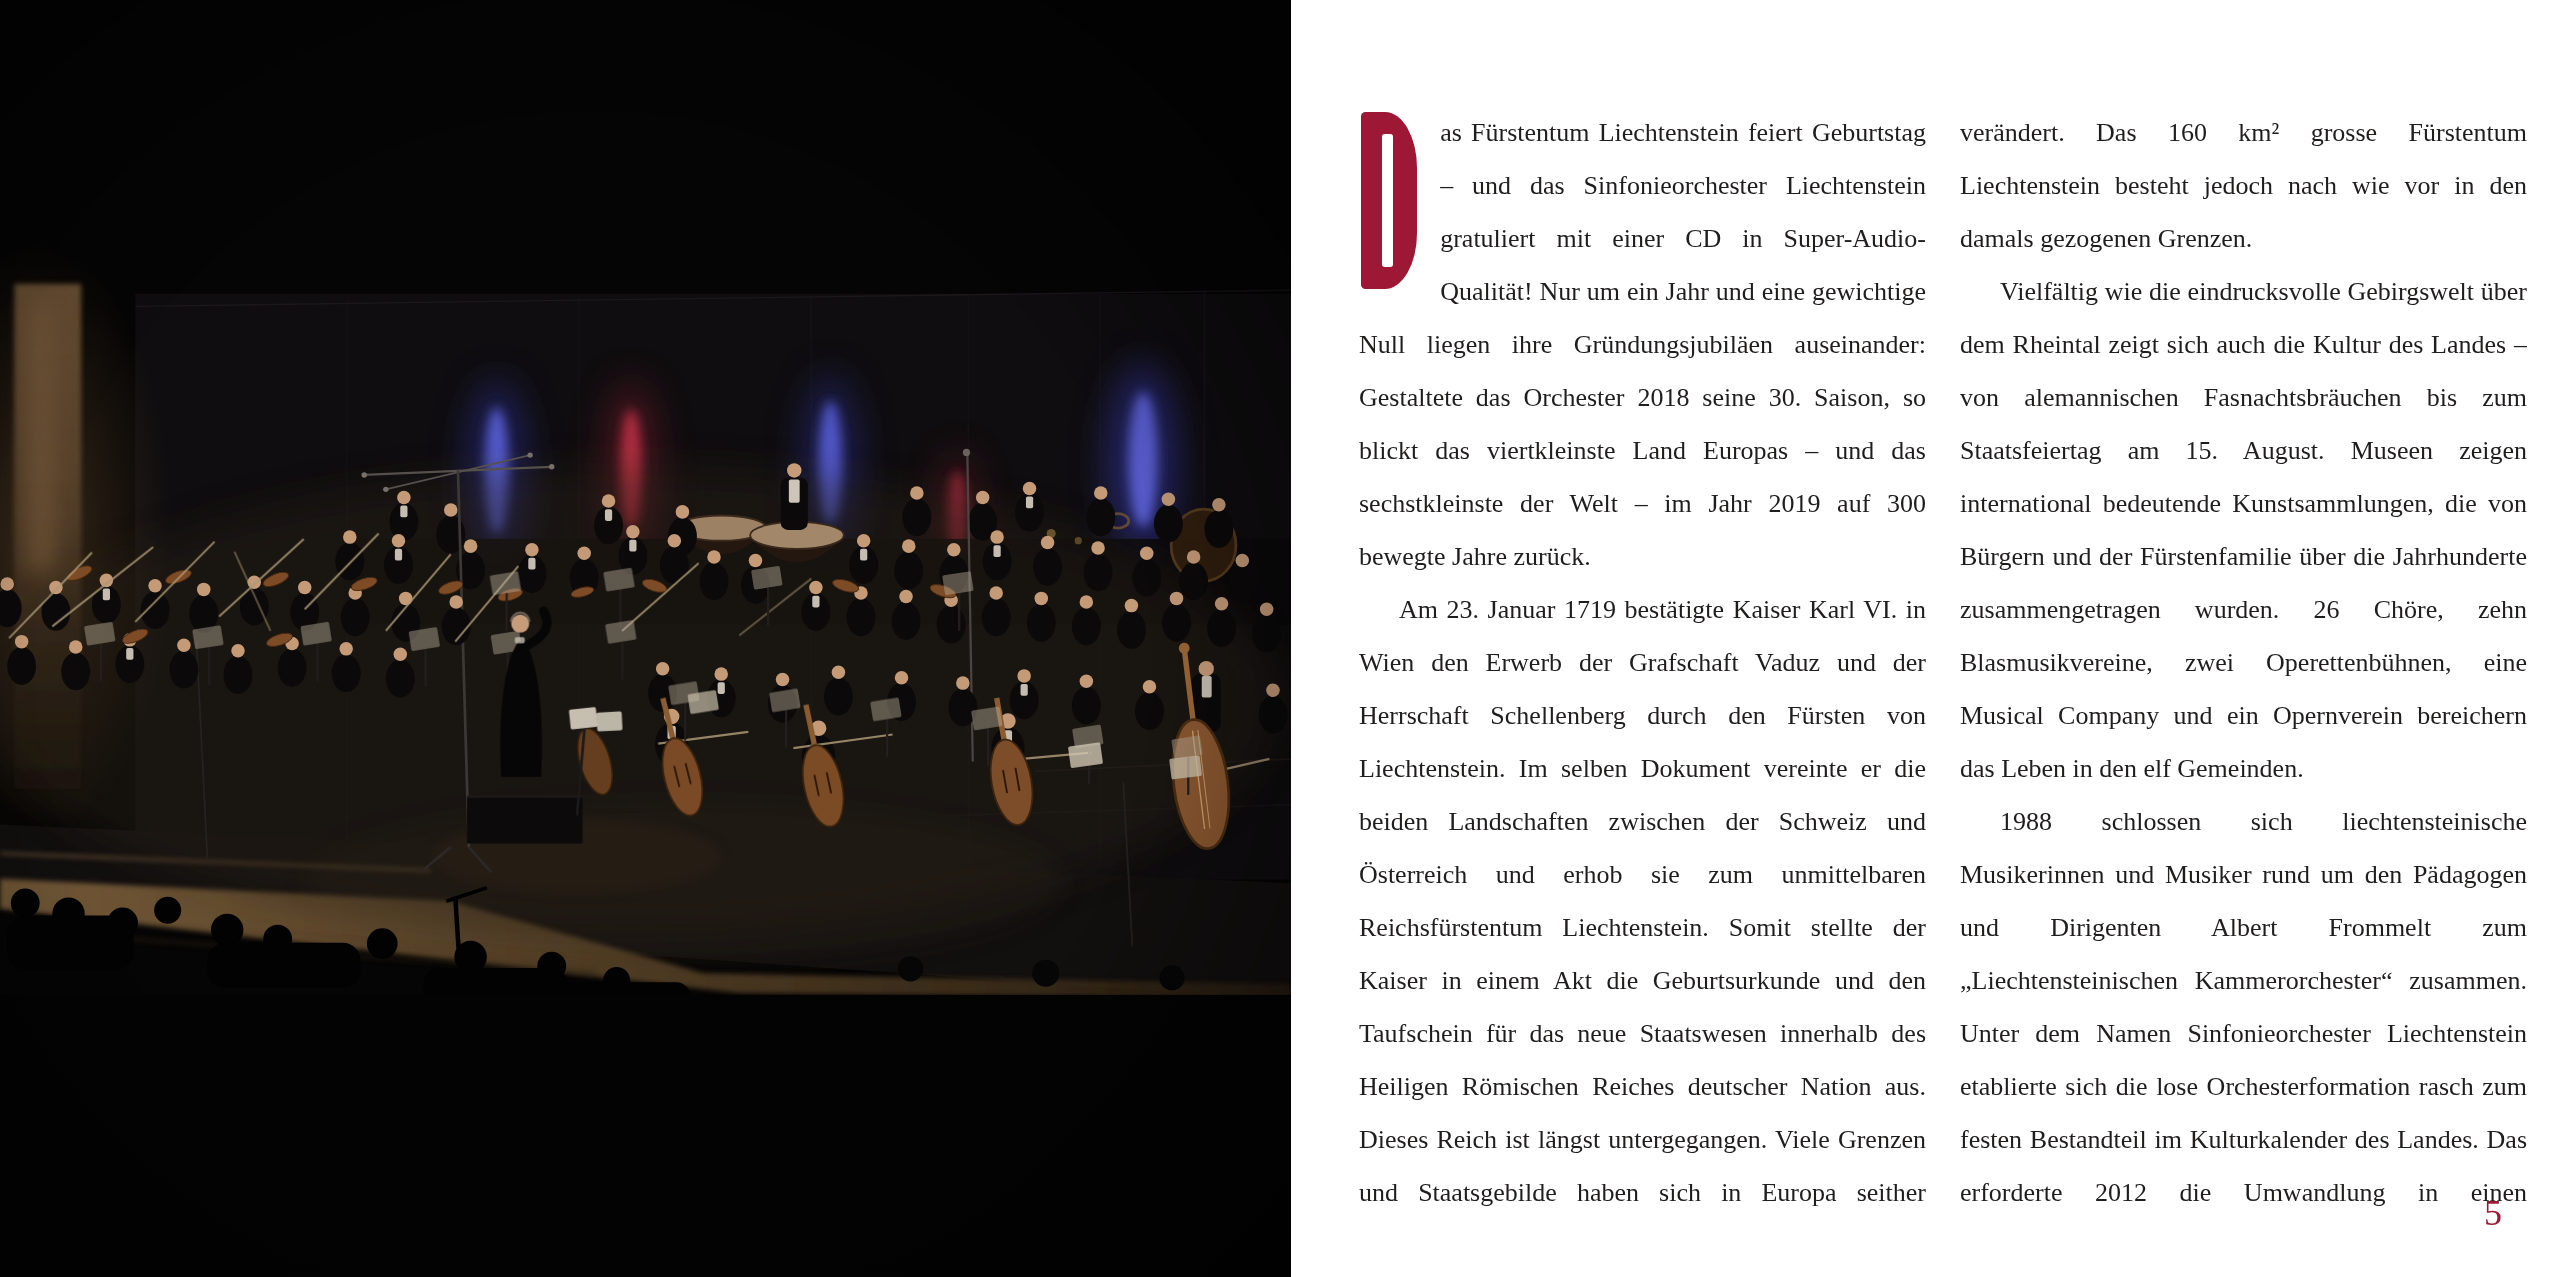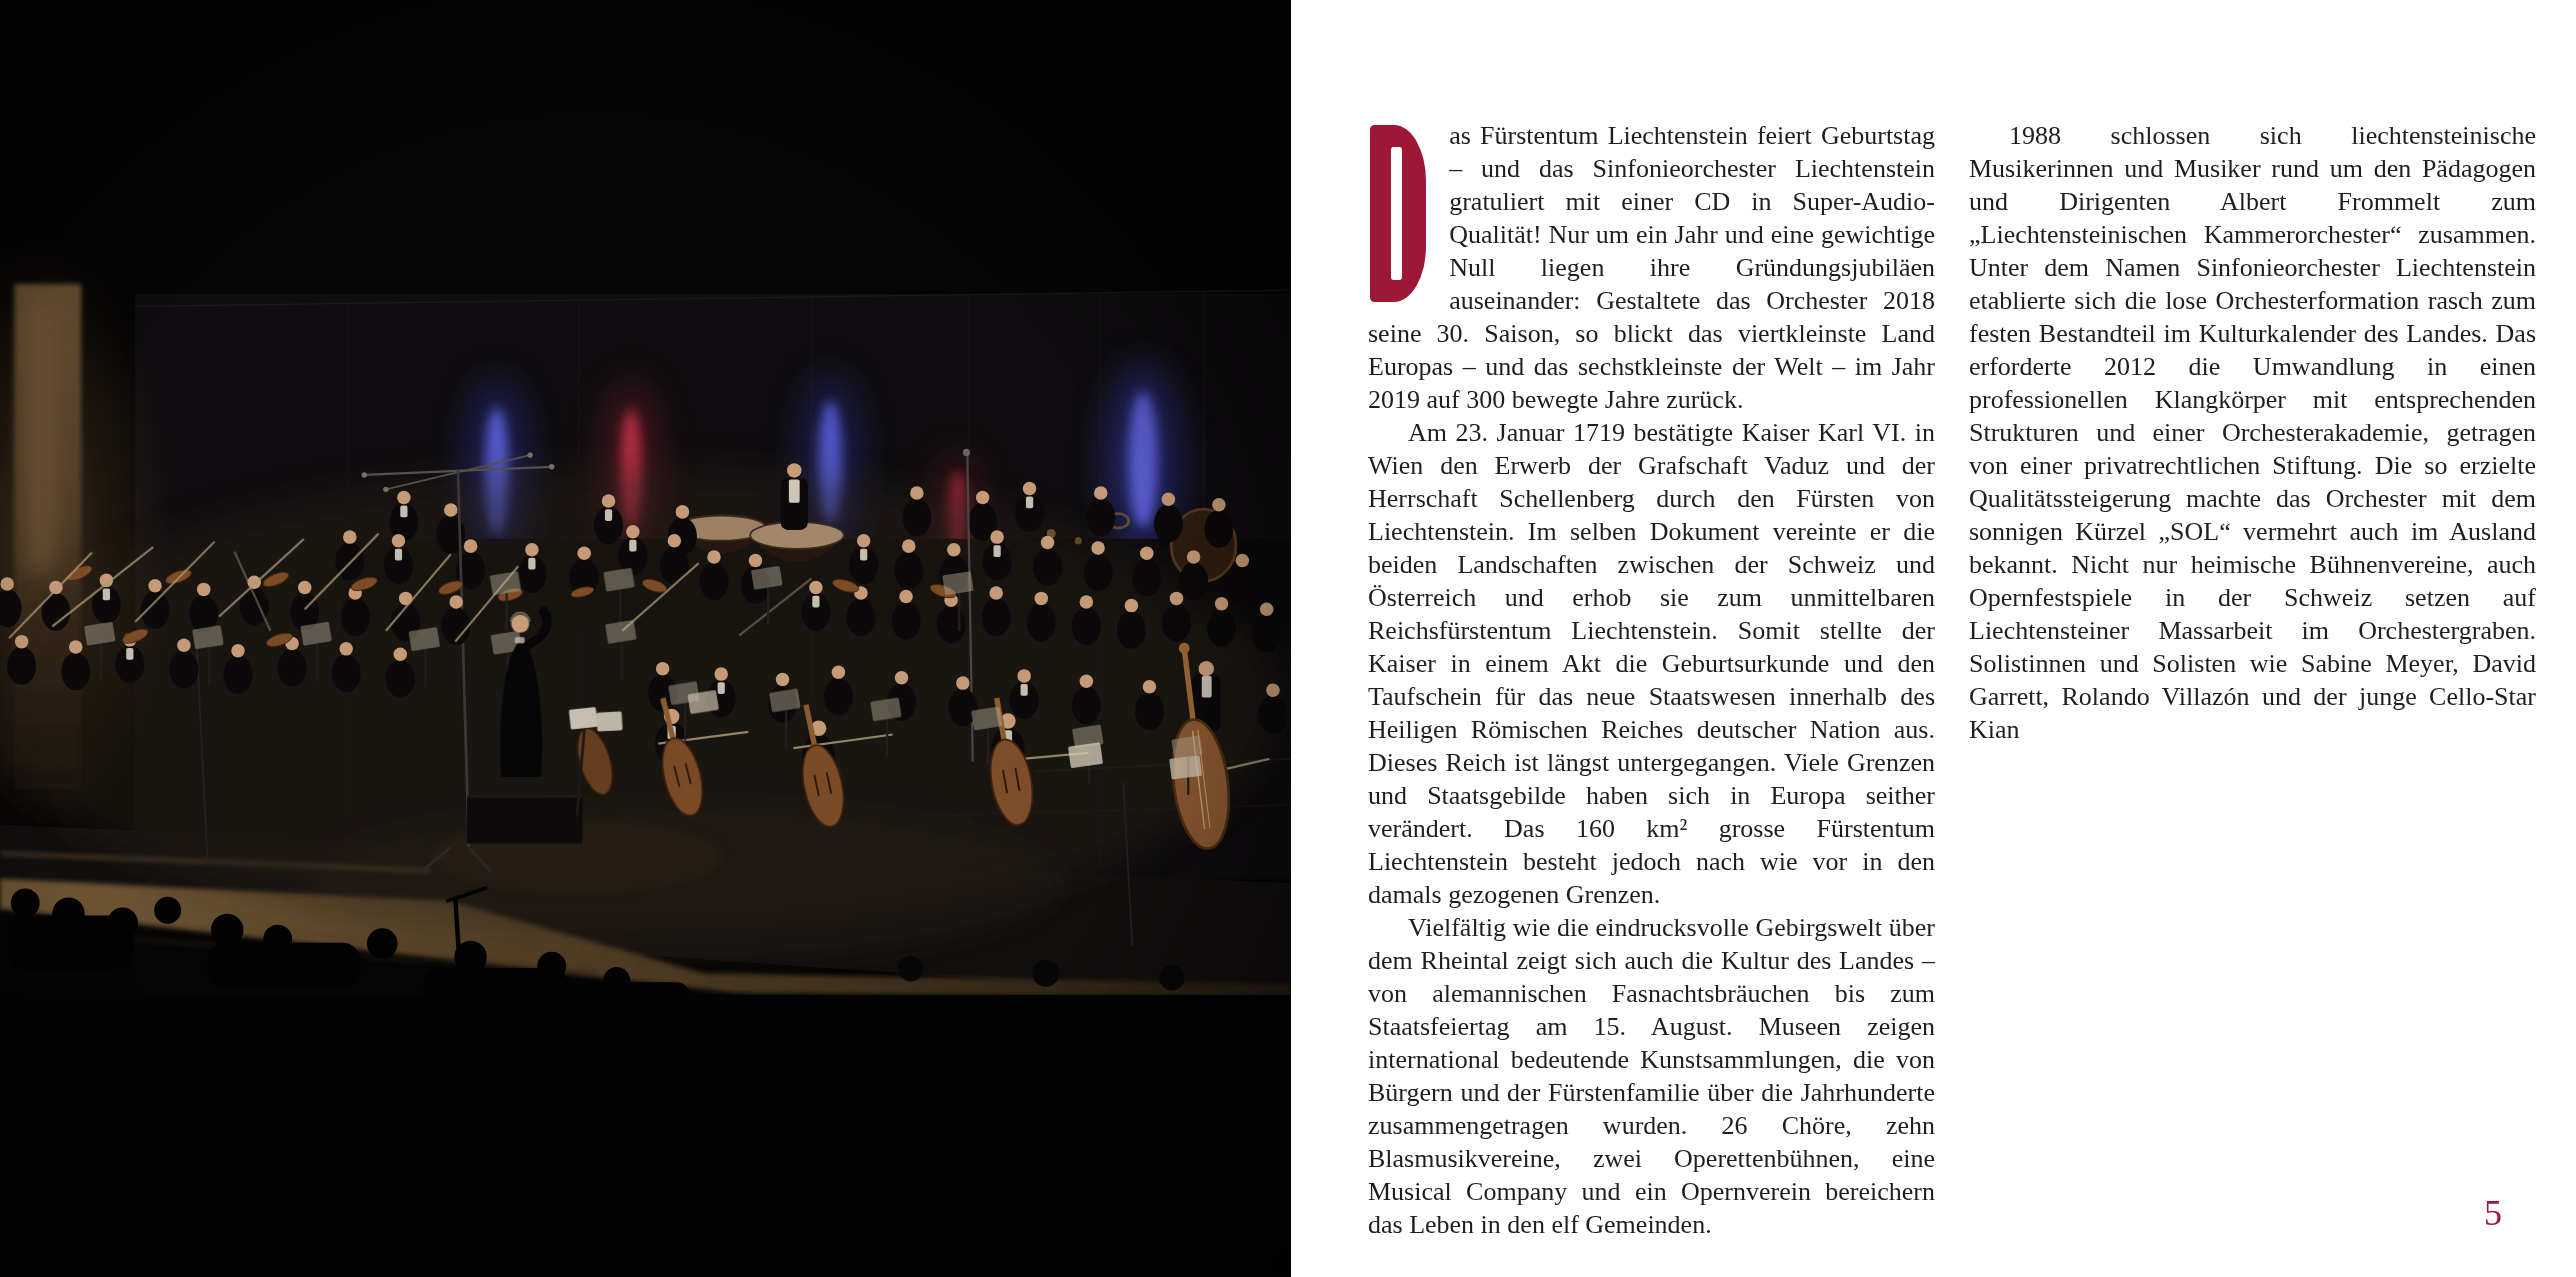--- a/index.html
+++ b/index.html
@@ -5,24 +5,24 @@
   html,body{margin:0;padding:0;background:#ffffff;}
   .spread{position:relative;width:2576px;height:1277px;background:#ffffff;overflow:hidden;
           font-family:"Liberation Serif","DejaVu Serif",serif;}
 
   
   .photo{position:absolute;left:0;top:0;width:1291px;height:1277px;margin:0;background:#060505;overflow:hidden;}
   .photo svg{display:block;width:100%;height:100%;}
 
   
   .page-right{position:absolute;left:1291px;top:0;width:1285px;height:1277px;background:#ffffff;}
-  .columns{position:absolute;left:77px;top:106px;width:1168px;height:1136px;
+  .columns{position:absolute;left:68px;top:106px;width:1168px;height:1136px;
            column-count:2;column-gap:34px;column-fill:auto;overflow:hidden;
-           font-size:26px;line-height:33px;color:#201d1d;text-align:justify;
-           -webkit-hyphens:auto;hyphens:auto;margin-top:13px;}
+           font-size:26px;line-height:53px;color:#201d1d;text-align:justify;
+           -webkit-hyphens:auto;hyphens:auto;}
   .columns p{margin:0;}
   .columns p.indent{text-indent:40px;}
 
   
   .dropcap{float:left;width:56px;height:177px;margin:6.3px 23.4px 0 1.8px;position:relative;
            background:#9d1834;border-radius:4.5px 32px 32px 4.5px / 4.5px 56px 56px 4.5px;
            color:transparent;font-size:0.9px;overflow:hidden;user-select:none;}
   .dropcap::after{content:"";position:absolute;left:21px;top:21.6px;width:11.7px;height:133px;
                   background:#ffffff;border-radius:2.7px;}
 

